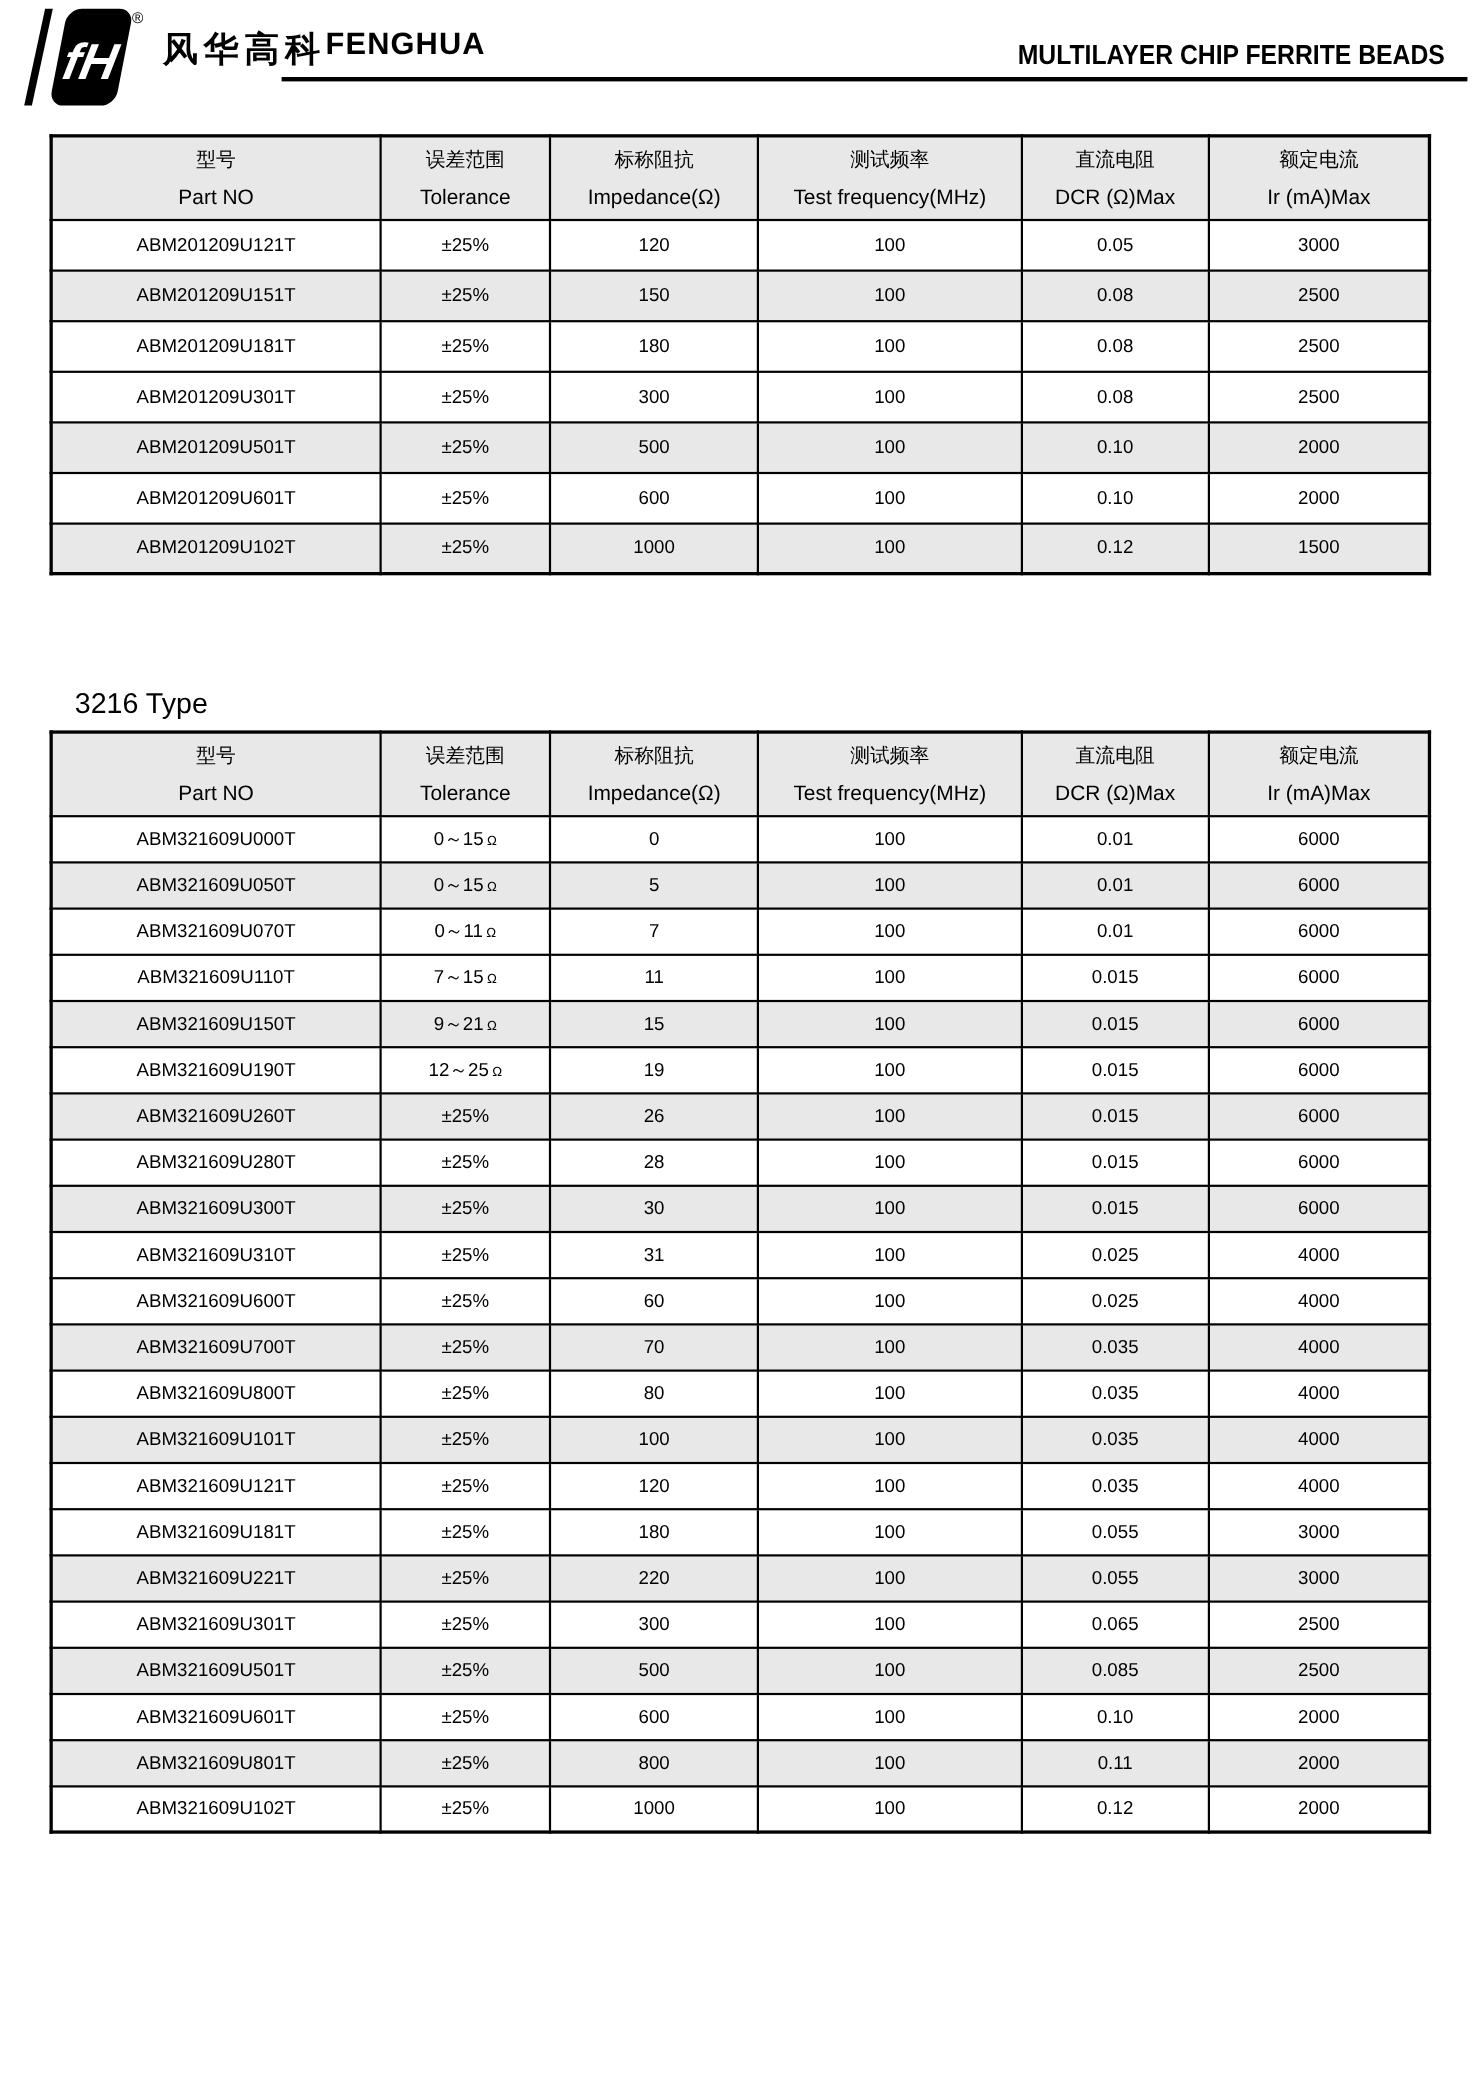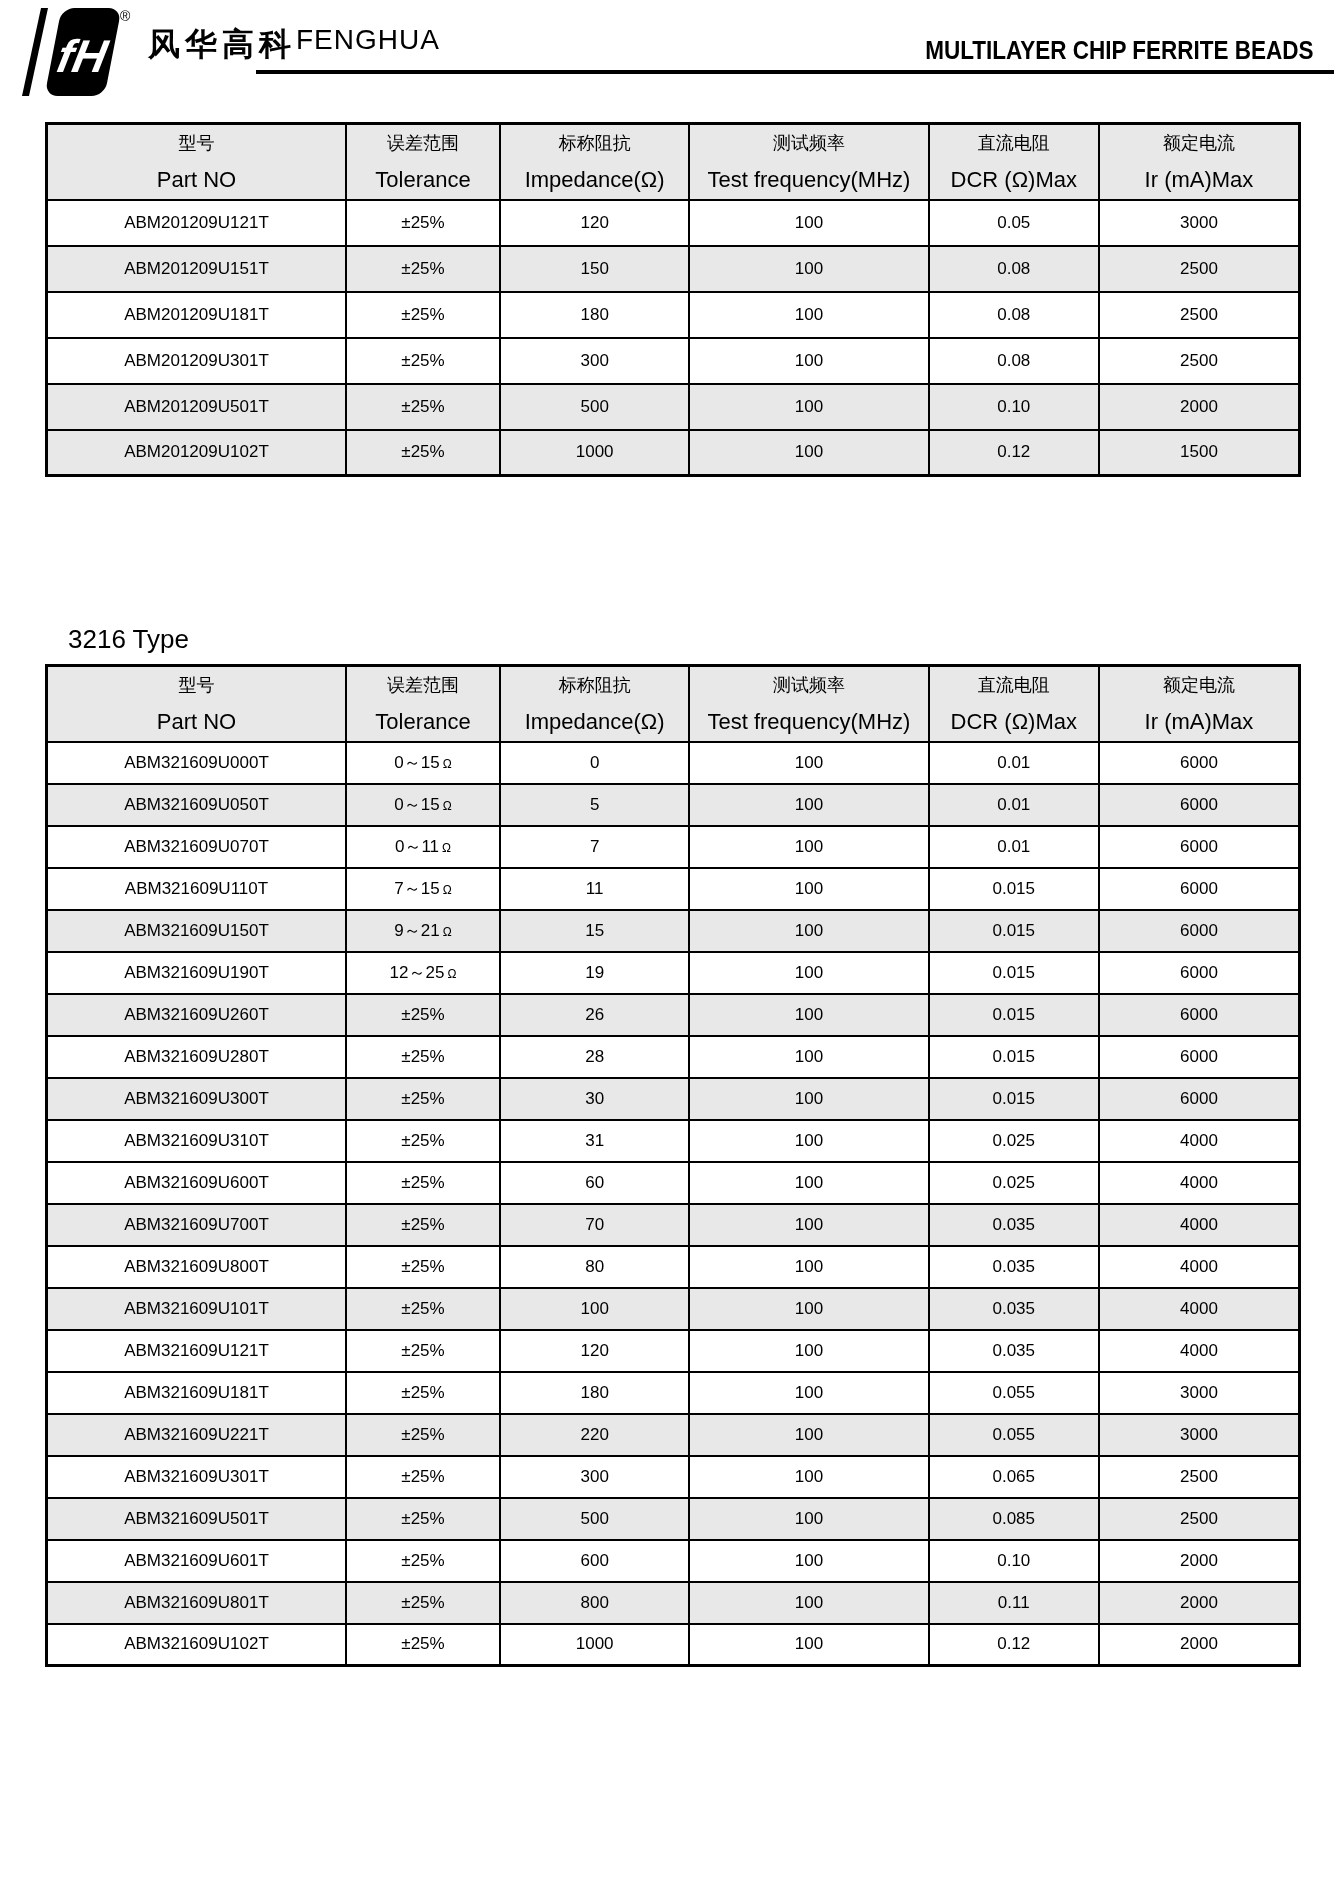--- a/index.html
+++ b/index.html
@@ -7,40 +7,40 @@
   body{
     width:1340px;height:1891px;position:relative;overflow:hidden;
     background:#ffffff;color:#000;
     font-family:"Liberation Sans",sans-serif;
   }
   
   .logo-row{position:absolute;left:14px;top:6px;display:flex;align-items:flex-start;gap:14px;}
   .logo-mark{display:block;}
   .brand{display:flex;flex-direction:row;margin-top:20px;}
   .brand-cn{font-size:32px;font-weight:bold;letter-spacing:5px;line-height:1.15;white-space:nowrap;}
-  .brand-en{font-size:28px;font-weight:normal;letter-spacing:1px;line-height:1.0;white-space:nowrap;}
+  .brand-en{font-size:28px;font-weight:bold;letter-spacing:1px;line-height:1.0;white-space:nowrap;}
   .doc-title{
     position:absolute;top:36px;right:26px;font-size:25px;font-weight:bold;
     white-space:nowrap;transform:scaleX(.9);transform-origin:100% 50%;
   }
   .header-rule{position:absolute;top:70px;left:256px;right:6px;height:4px;background:#000;}
   
   .spec-table{
     position:absolute;left:45px;width:1256px;
     border-collapse:collapse;table-layout:fixed;
     border:3px solid #000;
   }
   #table-2012{top:122px;}
   #table-3216{top:664px;}
   .spec-table th,.spec-table td{
     border:2px solid #000;text-align:center;vertical-align:middle;padding:0;
   }
   .spec-table th{background:#e8e8e8;height:76px;font-weight:normal;}
   .h-cn{font-size:18px;margin-bottom:12px;}
-  .h-en{font-size:22px;}
+  .h-en{font-size:19px;}
   .spec-table td{font-size:17px;background:#ffffff;}
   #table-2012 td{height:46px;}
   #table-3216 td{height:42px;}
   .spec-table tr.alt td{background:#e8e8e8;}
   .omega{font-size:12px;margin-left:3px;}
   .col-part_no{width:23.9%;}
   .col-tolerance{width:12.3%;}
   .col-impedance{width:15.1%;}
   .col-test_frequency{width:19.1%;}
   .col-dcr{width:13.6%;}
@@ -131,20 +131,28 @@
         <td>2500</td>
       </tr>
       <tr class="alt">
         <td>ABM201209U501T</td>
         <td>±25%</td>
         <td>500</td>
         <td>100</td>
         <td>0.10</td>
         <td>2000</td>
       </tr>
+      <tr>
+        <td>ABM201209U601T</td>
+        <td>±25%</td>
+        <td>600</td>
+        <td>100</td>
+        <td>0.10</td>
+        <td>2000</td>
+      </tr>
       <tr class="alt">
         <td>ABM201209U102T</td>
         <td>±25%</td>
         <td>1000</td>
         <td>100</td>
         <td>0.12</td>
         <td>1500</td>
       </tr>
     </tbody>
 </table>

